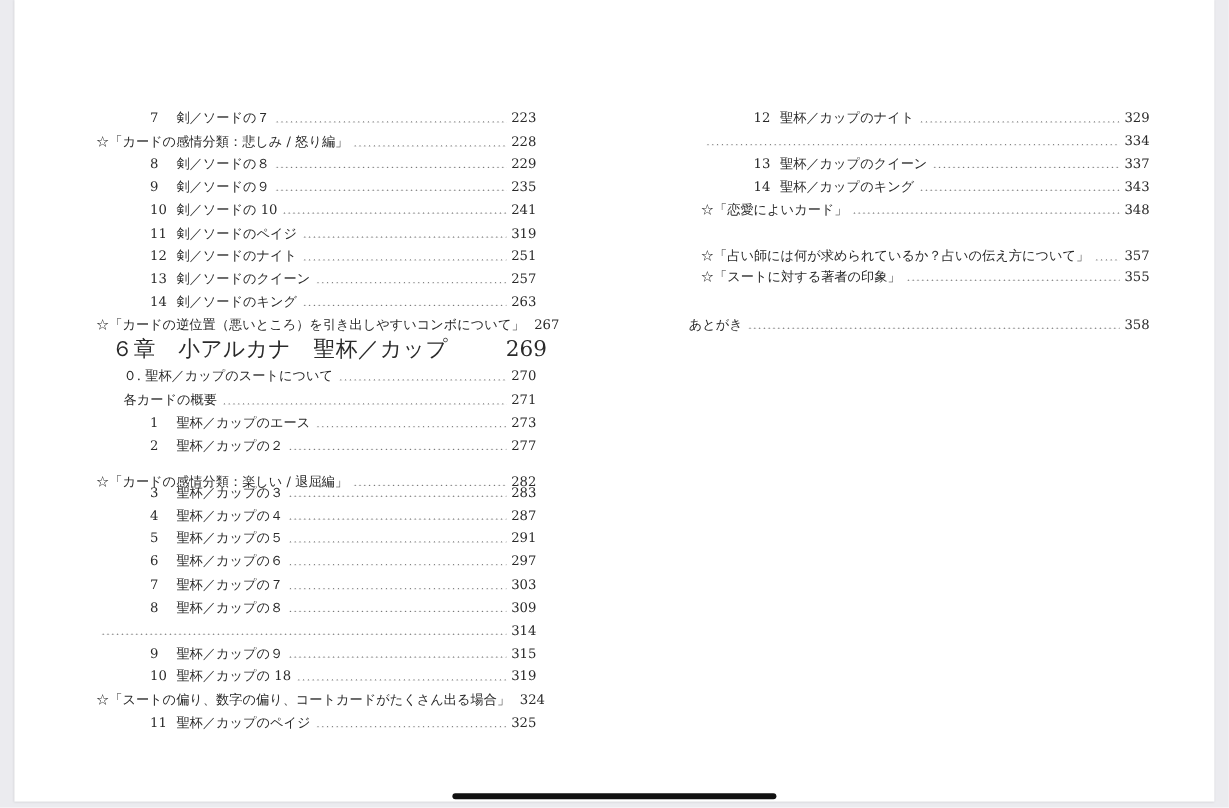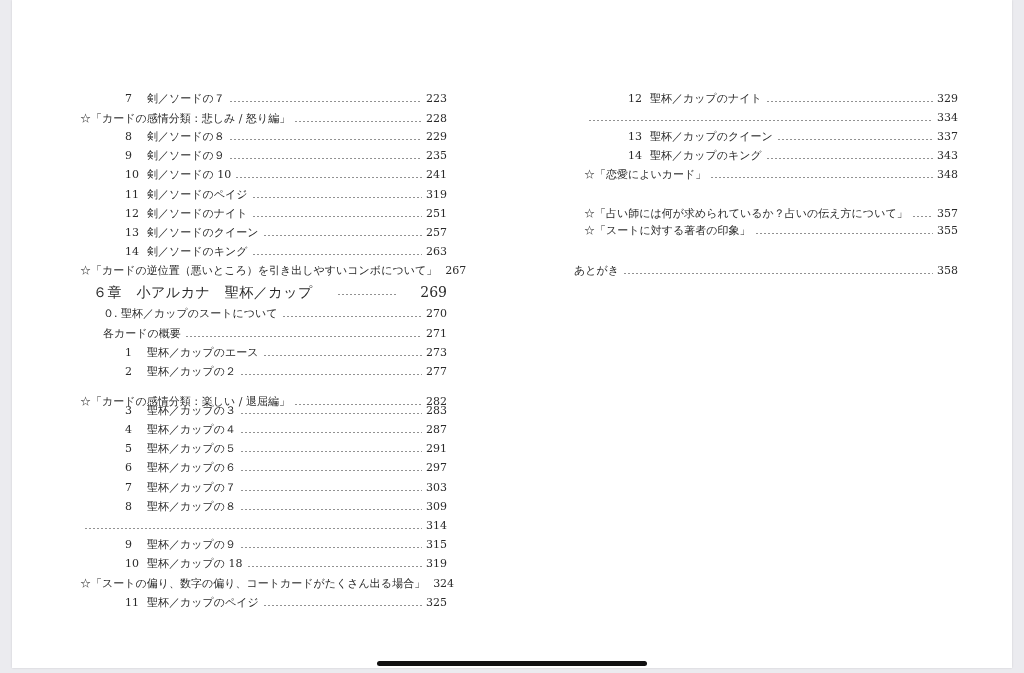--- a/index.html
+++ b/index.html
@@ -23,21 +23,21 @@
   }
   .row .num { display:inline-block; width:22px; text-align:left; }
   .row .label { flex:0 0 auto; }
   .row .leader {
     flex:1 1 auto; margin:0 4px; height:1px; align-self:center;
     background-image: radial-gradient(circle, #555 0.6px, transparent 0.9px);
     background-size:4px 2px; background-repeat:repeat-x; background-position:0 0;
     position:relative; top:2px;
   }
   .row .page-no { flex:0 0 auto; text-align:right; }
-  .row.chapter { font-size:14px; height:22px;gap:20px; }
+  .row.chapter { font-size:18px; height:22px;gap:20px; }
   .row.chapter .label { letter-spacing:0.5px; }
   .home-indicator {
     position:absolute; left:377px; top:661px; width:270px; height:5px;
     border-radius:3px; background:#111;
   }
 </style>
 </head>
 <body>
 
 <div class="page">

